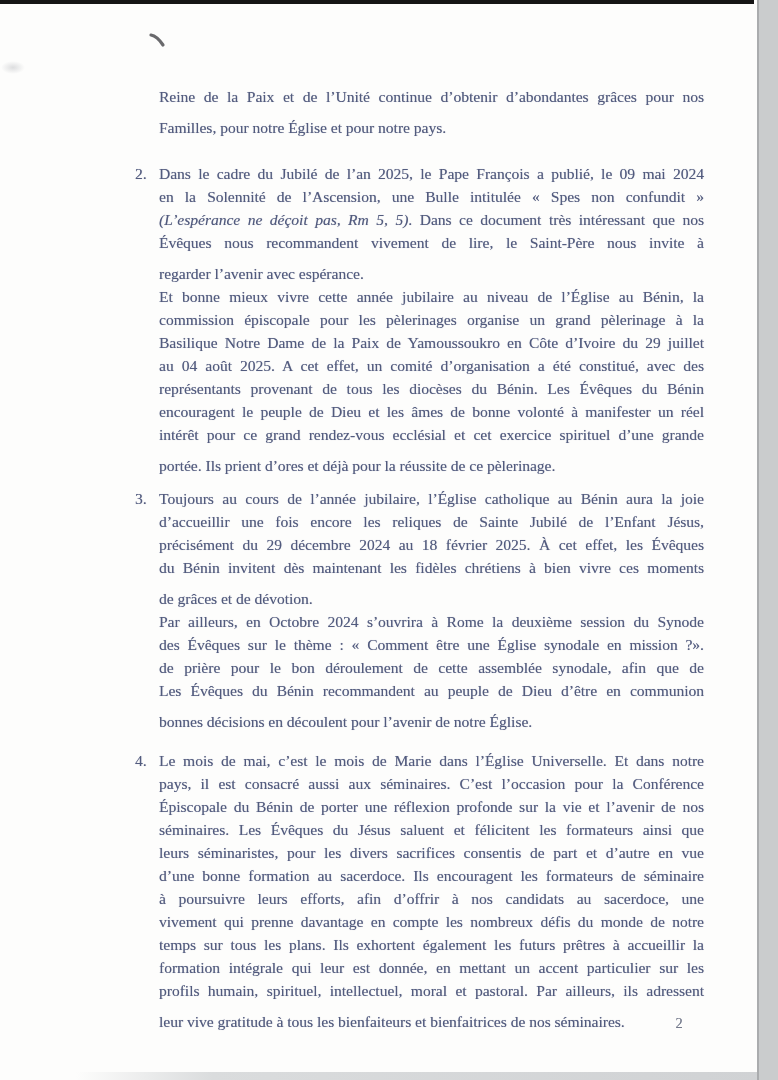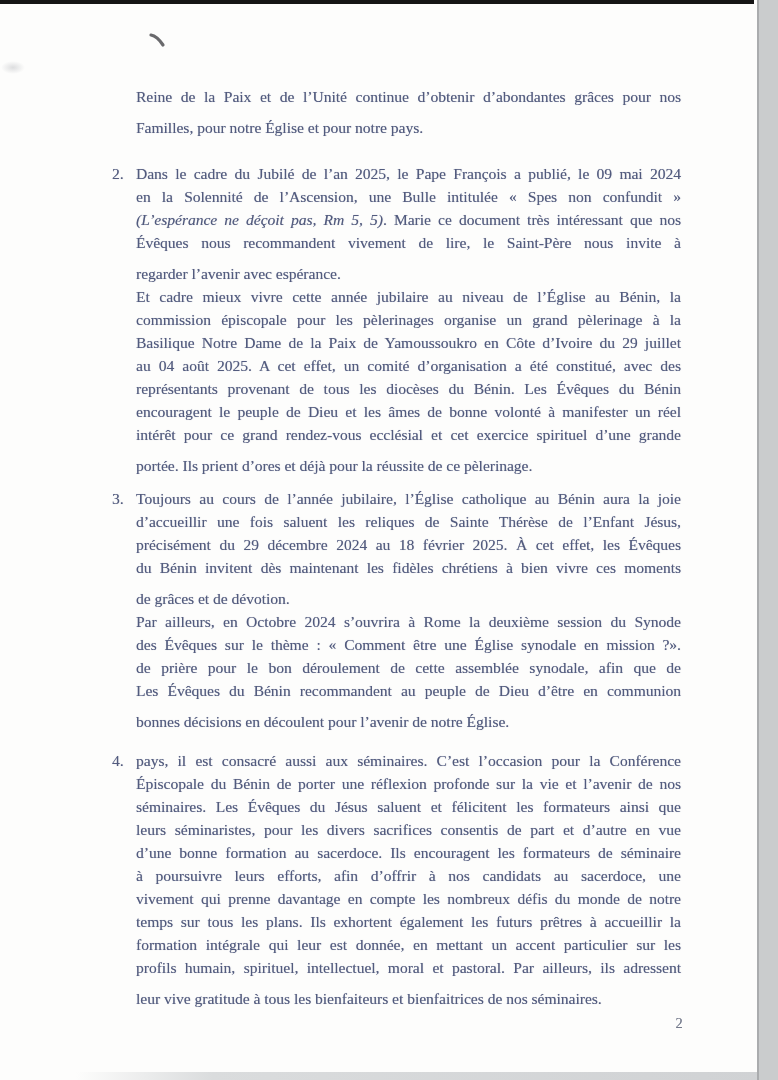--- a/index.html
+++ b/index.html
@@ -33,21 +33,21 @@
     background: linear-gradient(to right, #fdfdfc 0%, #fdfdfc 10%, #dadcdd 28%, #d0d2d4 100%);
   }
   .smudge {
     position: absolute; left: 1px; top: 61px;
     width: 24px; height: 13px;
     background: radial-gradient(ellipse at center, rgba(168,170,176,0.38), rgba(168,170,176,0) 70%);
   }
   .tick-mark { position: absolute; left: 148px; top: 32px; }
   
   .content {
-    position: absolute; left: 136px; top: 85px;
+    position: absolute; left: 159px; top: 85px;
     width: 545px;
     color: #525b7e;
     font-size: 15.5px;
     line-height: 23px;
     text-shadow: 0.2px 0.2px 0.7px rgba(82,91,126,0.55);
     filter: blur(0.25px);
   }
   .ln {
     height: 23px;
     text-align: justify;
@@ -89,49 +89,50 @@
 
     <div class="intro">
       <div class="ln">Reine de la Paix et de l’Unité continue d’obtenir d’abondantes grâces pour nos</div>
       <div class="ln last">Familles, pour notre Église et pour notre pays.</div>
     </div>
 
     <div class="item item-2">
       <span class="num">2.</span>
       <div class="ln">Dans le cadre du Jubilé de l’an 2025, le Pape François a publié, le 09 mai 2024</div>
       <div class="ln">en la Solennité de l’Ascension, une Bulle intitulée « Spes non confundit »</div>
-      <div class="ln"><span class="it">(L’espérance ne déçoit pas, Rm 5, 5)</span><span>. Marie ce document très intéressant que nos</span></div>
+      <div class="ln"><span class="it">(L’espérance ne déçoit pas, Rm 5, 5)</span><span>. Dans ce document très intéressant que nos</span></div>
       <div class="ln">Évêques nous recommandent vivement de lire, le Saint-Père nous invite à</div>
       <div class="ln last">regarder l’avenir avec espérance.</div>
-      <div class="ln">Et cadre mieux vivre cette année jubilaire au niveau de l’Église au Bénin, la</div>
+      <div class="ln">Et bonne mieux vivre cette année jubilaire au niveau de l’Église au Bénin, la</div>
       <div class="ln">commission épiscopale pour les pèlerinages organise un grand pèlerinage à la</div>
       <div class="ln">Basilique Notre Dame de la Paix de Yamoussoukro en Côte d’Ivoire du 29 juillet</div>
       <div class="ln">au 04 août 2025. A cet effet, un comité d’organisation a été constitué, avec des</div>
       <div class="ln">représentants provenant de tous les diocèses du Bénin. Les Évêques du Bénin</div>
       <div class="ln">encouragent le peuple de Dieu et les âmes de bonne volonté à manifester un réel</div>
       <div class="ln">intérêt pour ce grand rendez-vous ecclésial et cet exercice spirituel d’une grande</div>
       <div class="ln last">portée. Ils prient d’ores et déjà pour la réussite de ce pèlerinage.</div>
     </div>
 
     <div class="item item-3">
       <span class="num">3.</span>
       <div class="ln">Toujours au cours de l’année jubilaire, l’Église catholique au Bénin aura la joie</div>
-      <div class="ln">d’accueillir une fois saluent les reliques de Sainte Thérèse de l’Enfant Jésus,</div>
+      <div class="ln">d’accueillir une fois encore les reliques de Sainte Jubilé de l’Enfant Jésus,</div>
       <div class="ln">précisément du 29 décembre  2024 au 18 février 2025. À cet effet, les Évêques</div>
       <div class="ln">du Bénin invitent dès maintenant les fidèles chrétiens à bien vivre ces moments</div>
       <div class="ln last">de grâces et de dévotion.</div>
       <div class="ln">Par ailleurs, en Octobre 2024 s’ouvrira à Rome la deuxième session du Synode</div>
       <div class="ln">des Évêques sur le thème : « Comment être une Église synodale en mission ?».</div>
       <div class="ln">de prière pour le bon déroulement de cette assemblée synodale, afin que de</div>
       <div class="ln">Les Évêques du Bénin recommandent au peuple de Dieu d’être en communion</div>
       <div class="ln last">bonnes décisions en découlent pour l’avenir de notre Église.</div>
     </div>
 
     <div class="item item-4">
       <span class="num">4.</span>
+      <div class="ln">Le mois de mai, c’est le mois de Marie dans l’Église Universelle. Et dans notre</div>
       <div class="ln">pays, il est consacré aussi aux séminaires. C’est l’occasion pour la Conférence</div>
       <div class="ln">Épiscopale du Bénin de porter une réflexion profonde sur la vie et l’avenir de nos</div>
       <div class="ln">séminaires. Les Évêques du Jésus saluent et félicitent les formateurs ainsi que</div>
       <div class="ln">leurs séminaristes, pour les divers sacrifices consentis de part et d’autre en vue</div>
       <div class="ln">d’une bonne formation au sacerdoce. Ils encouragent les formateurs de séminaire</div>
       <div class="ln">à poursuivre leurs efforts, afin d’offrir à nos candidats au sacerdoce, une</div>
       <div class="ln">vivement qui prenne davantage en compte les nombreux défis du monde de notre</div>
       <div class="ln">temps sur tous les plans. Ils exhortent également les futurs prêtres à accueillir la</div>
       <div class="ln">formation intégrale qui leur est donnée, en mettant un accent particulier sur les</div>
       <div class="ln">profils humain, spirituel, intellectuel, moral et pastoral. Par ailleurs, ils adressent</div>

